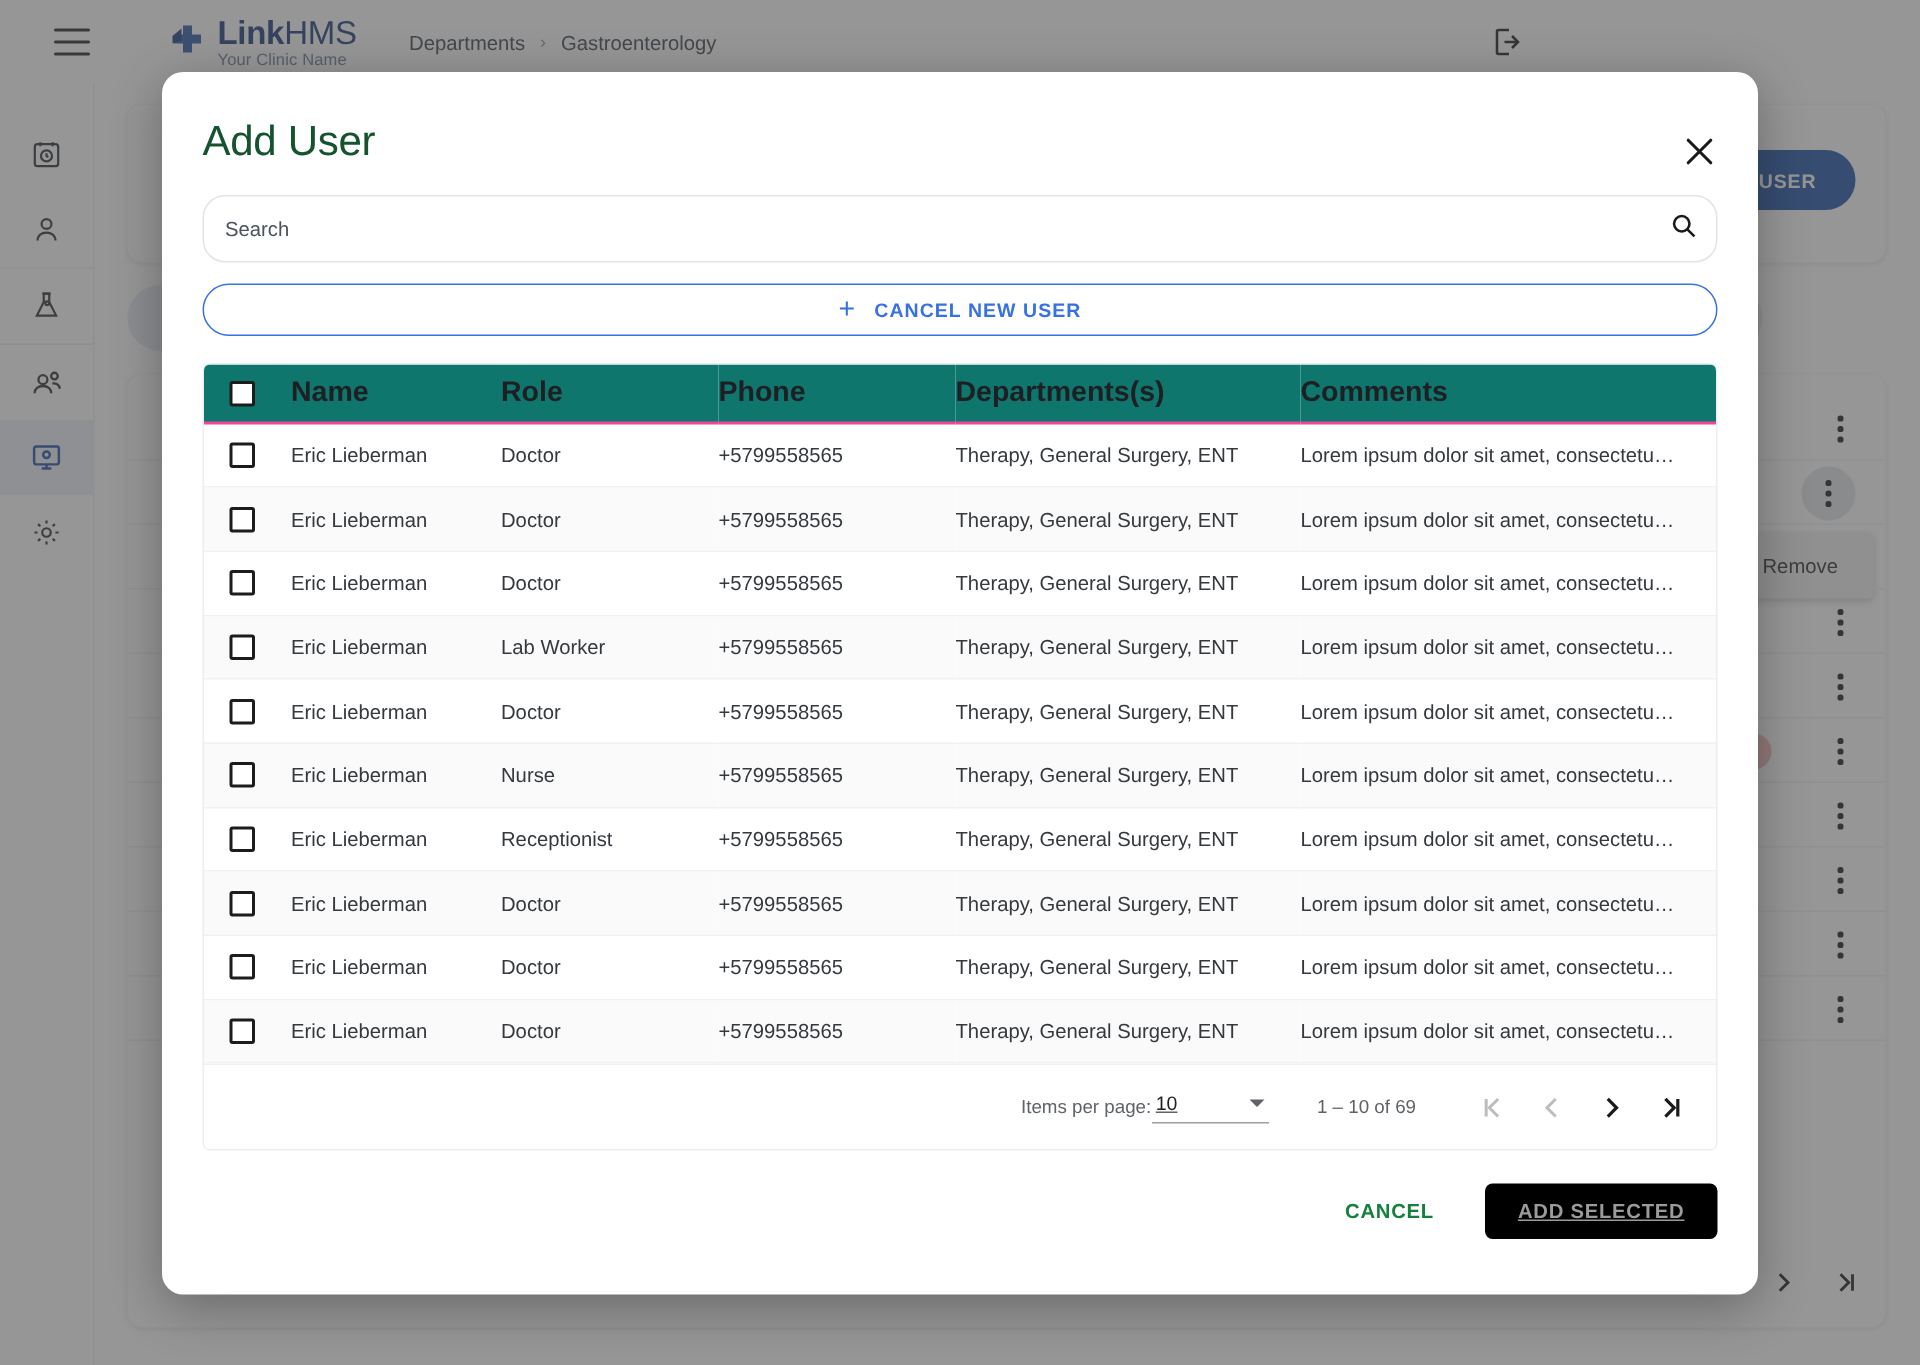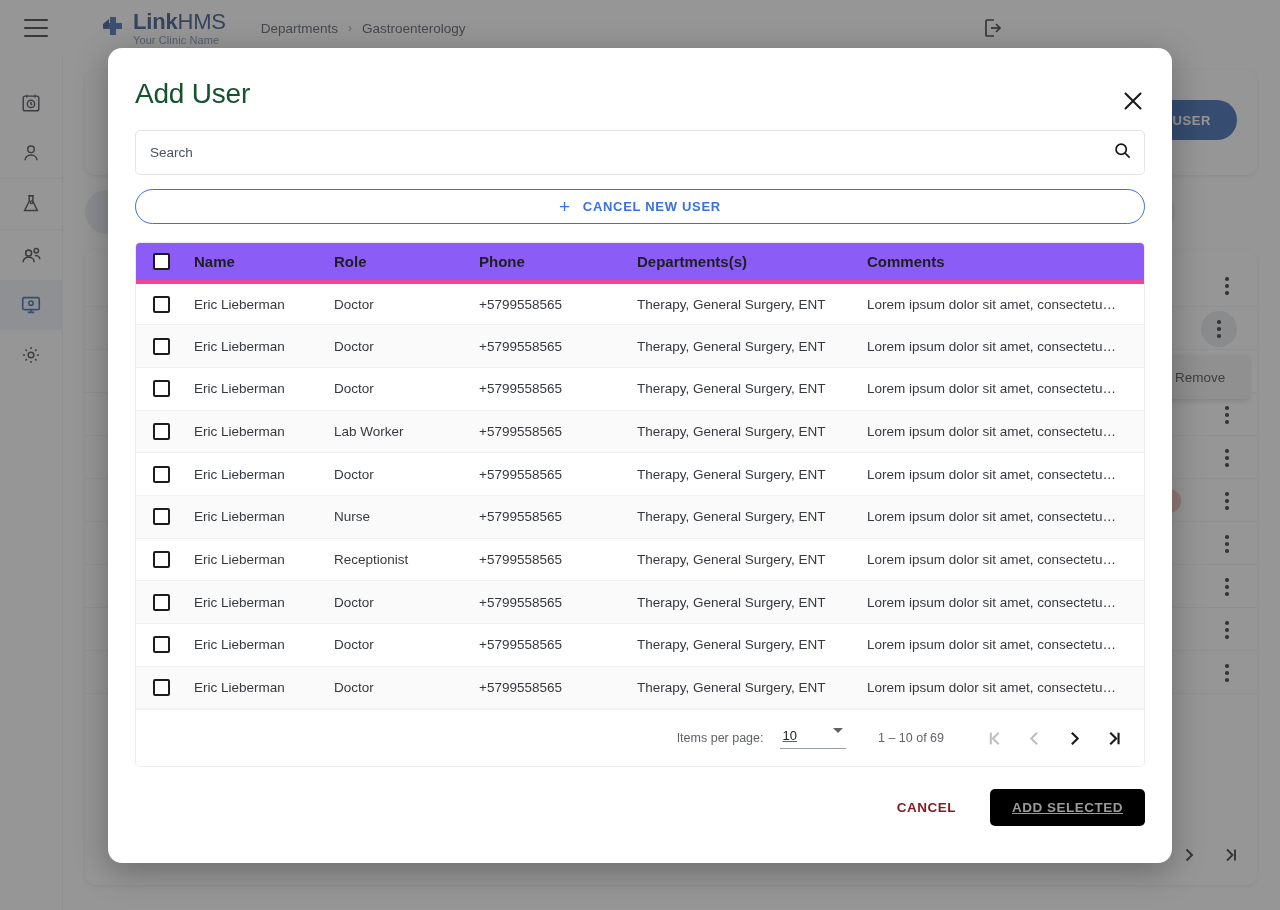--- a/index.html
+++ b/index.html
@@ -7,21 +7,21 @@
     width: 1280px; height: 910px;
     font-family: "Liberation Sans", sans-serif;
     overflow: hidden;
     background: #ffffff;
   }
 
   
   #app-root { position: absolute; inset: 0; background: #ffffff; }
 
   .topbar {
-    position: absolute; top: 0; left: 4px; width: 1023px; height: 56px;
+    position: absolute; top: 0; left: 16px; width: 1023px; height: 56px;
     background: #ffffff; display: flex; align-items: center;
   }
   .hamburger { width: 24px; height: 18px; margin-left: 20px; display: flex;
     flex-direction: column; justify-content: space-between; cursor: pointer; }
   .hamburger i { display: block; height: 2px; background: #222; border-radius: 1px; }
 
   .logo-wrap { display: flex; align-items: center; margin-left: 52px; }
   .logo-mark { width: 26px; height: 26px; position: relative; margin-right: 7px; }
   .logo-text { line-height: 1; }
   .logo-title { font-size: 22px; font-weight: 700; color: #1a3a7a; letter-spacing: -0.2px; }
@@ -86,21 +86,21 @@
     position: absolute; left: 108px; top: 48px; width: 1064px; height: 815px;
     background: #ffffff; border-radius: 14px; box-shadow: 0 8px 34px rgba(0,0,0,.30);
     padding: 0 27px;
   }
   .modal-title { font-size: 28px; font-weight: 400; color: #14532d;
     padding-top: 30px; letter-spacing: -.2px; }
   .modal-close { position: absolute; right: 26px; top: 40px; width: 26px; height: 26px;
     cursor: pointer; }
 
   .search-field {
-    margin-top: 20px; height: 45px; border: 1px solid #e2e4e8; border-radius: 5px;
+    margin-top: 20px; height: 45px; border: 1px solid #e2e4e8; border-radius: 15px;
     display: flex; align-items: center; padding: 0 12px 0 14px; background: #fff;
   }
   .search-field input {
     flex: 1; border: none; outline: none; font-size: 13.5px; color: #3c4450;
     font-family: "Liberation Sans", sans-serif; background: transparent;
   }
   .search-field input::placeholder { color: #4a525e; }
 
   .create-btn {
     margin-top: 14px; height: 35px; width: 100%; border: 1px solid #3871e0;
@@ -108,23 +108,23 @@
     font-weight: 700; letter-spacing: .7px; display: flex; align-items: center;
     justify-content: center; gap: 12px; cursor: pointer;
     font-family: "Liberation Sans", sans-serif;
   }
   .create-btn .plus { font-size: 19px; font-weight: 400; line-height: 1; }
 
   .table-wrap { margin-top: 18px; border: 1px solid #ecedf0; border-radius: 5px;
     overflow: hidden; }
   table { width: 100%; border-collapse: collapse; table-layout: fixed; }
   thead th {
-    text-align: left; font-size: 15px; font-weight: 700; color: #1d1f23;
-    height: 39px; padding: 0; background: #8b5cf6;
-    border-bottom: 4px solid #ec4899;
+    text-align: left; font-size: 19px; font-weight: 700; color: #1d1f23;
+    height: 39px; padding: 0; background: #0f766e;
+    border-bottom: 2px solid #ec4899;
   }
   tbody td {
     font-size: 13.5px; color: #35393f; height: 42.7px; padding: 0;
     border-bottom: 1px solid #f0f1f3; white-space: nowrap;
     overflow: hidden; text-overflow: ellipsis;
   }
   tbody tr:nth-child(even) { background: #fafafa; }
   .col-chk { width: 58px; padding-left: 17px !important; }
   .col-name { width: 140px; }
   .col-role { width: 145px; }
@@ -133,34 +133,34 @@
   .col-comments { width: auto; padding-right: 16px !important; margin-left: 10px; }
 
   .chk { width: 17px; height: 17px; border: 2px solid #1c1c1c; border-radius: 2px;
     background: #fff; display: block; cursor: pointer; }
 
   .pager {
     height: 57px; display: flex; align-items: center; justify-content: flex-end;
     gap: 0; padding-right: 10px; font-size: 12.5px; color: #5f6368;
     border-top: 1px solid #f0f1f3; background: #fff;
   }
-  .pager .ipp-label { margin-right: 16px; }
-  .ipp-select { display: flex; align-items: flex-start; gap: 36px;
+  .pager .ipp-label { }
+  .ipp-select { display: flex; align-items: center; gap: 48px;
     border-bottom: 1px solid #9aa0a6; padding: 0 3px 5px 3px; margin-right: 32px;
     cursor: pointer; text-decoration: underline; }
   .ipp-value { font-size: 13px; color: #202124; }
   .ipp-caret { width: 0; height: 0; border-left: 5px solid transparent;
     border-right: 5px solid transparent; border-top: 5px solid #5f6368; }
   .range-label { margin-right: 30px; color: #5f6368; }
   .pg-btn { width: 40px; height: 40px; display: flex; align-items: center;
     justify-content: center; cursor: pointer; }
 
   .modal-footer { display: flex; align-items: center; justify-content: flex-end;
     gap: 20px; margin-top: 22px; }
-  .cancel-btn { background: transparent; border: none; color: #7f1d1d;
+  .cancel-btn { background: transparent; border: none; color: #15803d;
     font-size: 13.5px; font-weight: 700; letter-spacing: .5px; cursor: pointer;
     padding: 10px 14px; font-family: "Liberation Sans", sans-serif; }
   .add-btn { background: #000000; border: none; color: #9b9b9b; border-radius: 5px;
     font-size: 13.5px; font-weight: 700; letter-spacing: .5px; height: 37px;
     padding: 0 22px; cursor: not-allowed; font-family: "Liberation Sans", sans-serif; text-decoration: underline; }
 </style>
 </head>
 <body>
 
 <div id="app-root">

